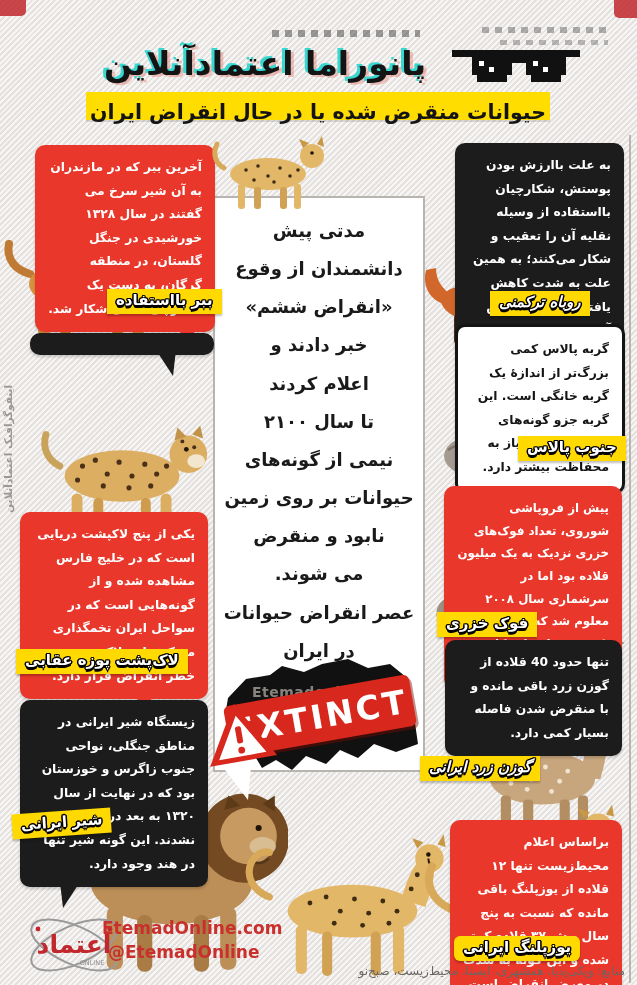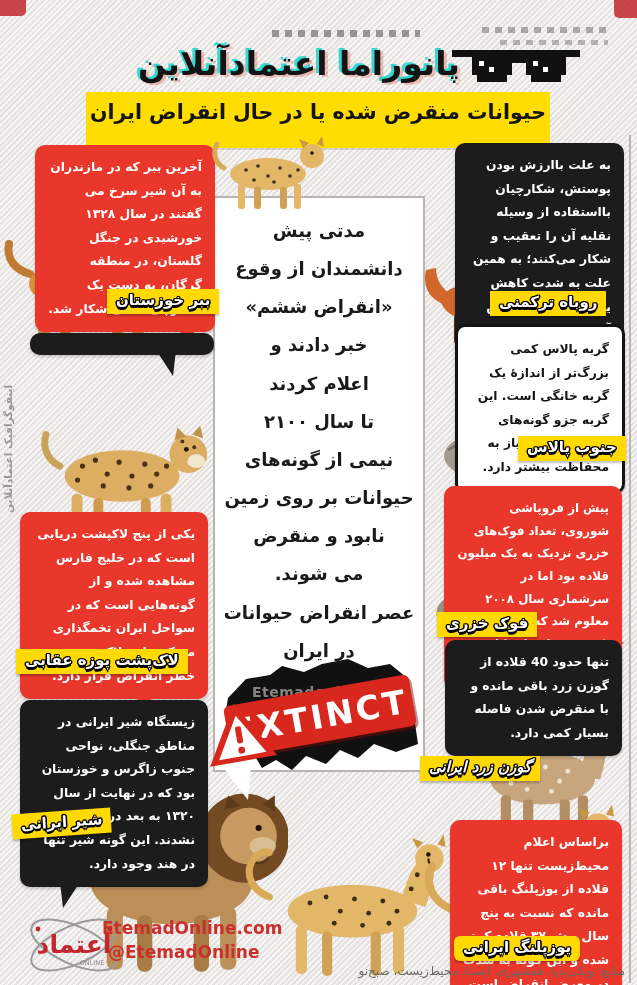--- a/index.html
+++ b/index.html
@@ -6,21 +6,21 @@
   .stage{
     position:relative;width:637px;height:985px;overflow:hidden;
     font-family:"DejaVu Sans",sans-serif;
     background-color:#edeae8;
     background-image:repeating-linear-gradient(135deg,rgba(255,255,255,.55) 0 2px,rgba(208,204,200,.30) 2px 4px);
   }
   .abs{position:absolute;}
   
   .glitch{opacity:.45;background:repeating-linear-gradient(90deg,#2b2b2b 0 7px,transparent 7px 13px);}
   .title{
-    color:#141414;font-size:33px;font-weight:bold;direction:rtl;
+    color:#141414;font-size:33px;font-weight:bold;text-align:center;direction:rtl;
     text-shadow:-3px -2px 0 #38d7d0, 3px 2px 0 rgba(216,57,40,.28);
     letter-spacing:-1px;white-space:nowrap;
   }
   .subtitle-bar{
     background:#ffdd00;color:#141414;font-size:20.5px;font-weight:bold;text-align:center;
     direction:rtl;line-height:40px;white-space:nowrap;box-shadow:0 2px 0 rgba(0,0,0,.12);
   }
   
   .bubble{
     border-radius:10px;padding:11px 13px;color:#fff;font-weight:bold;font-size:12.3px;
@@ -78,21 +78,21 @@
       <rect x="74" y="9" width="40" height="18" fill="#111"></rect>
       <rect x="60" y="9" width="14" height="6" fill="#111"></rect>
       <rect x="25" y="27" width="30" height="7" fill="#111"></rect>
       <rect x="79" y="27" width="30" height="7" fill="#111"></rect>
       <rect x="27" y="13" width="5" height="5" fill="#fff"></rect>
       <rect x="37" y="19" width="5" height="5" fill="#fff"></rect>
       <rect x="81" y="13" width="5" height="5" fill="#fff"></rect>
       <rect x="91" y="19" width="5" height="5" fill="#fff"></rect>
     </svg>
   </div>
-  <div class="abs subtitle-bar" style="left:86px;top:92px;width:464px;height:56px;">حیوانات منقرض شده یا در حال انقراض ایران</div>
+  <div class="abs subtitle-bar" style="left:86px;top:92px;width:464px;height:28px;">حیوانات منقرض شده یا در حال انقراض ایران</div>
 
   <div class="abs animal" style="left:210px;top:126px;width:125px;height:84px;z-index:6;">
     <svg viewBox="0 0 125 84">
       <path d="M14,42 C6,38 2,28 7,18" stroke="#d8a958" stroke-width="5" fill="none" stroke-linecap="round"></path>
       <ellipse cx="58" cy="48" rx="38" ry="16" fill="#e2b768"></ellipse>
       <rect x="28" y="58" width="7" height="25" rx="3" fill="#e2b768"></rect>
       <rect x="44" y="61" width="7" height="22" rx="3" fill="#d2a254"></rect>
       <rect x="70" y="61" width="7" height="22" rx="3" fill="#d2a254"></rect>
       <rect x="84" y="58" width="7" height="25" rx="3" fill="#e2b768"></rect>
       <circle cx="102" cy="30" r="12" fill="#e2b768"></circle>
@@ -168,21 +168,21 @@
           <path d="M116,32 q5,14 1,30"></path>
           <path d="M131,36 q4,12 1,24"></path>
         <path d="M152,20 q6,6 3,12"></path>
       </g>
     </svg>
   </div>
   <div class="abs bubble red" style="left:35px;top:145px;width:154px;">
     <span>آخرین ببر که در مازندران به آن شیر سرخ می گفتند در سال ۱۳۲۸ خورشیدی در جنگل گلستان، در منطقه گرگان، به دست یک شکارچی محلی شکار شد.</span>
     <div class="tail" style="right:20px;bottom:-22px;border-top:24px solid #e9372b;border-left:15px solid transparent;"></div>
   </div>
-  <div class="abs tag" style="left:107px;top:289px;">ببر خوزستان</div>
+  <div class="abs tag" style="left:107px;top:289px;">ببر بااستفاده</div>
 
   <div class="abs animal" style="left:38px;top:418px;width:178px;height:115px;">
     <svg viewBox="0 0 180 115">
       <path d="M22,48 C10,42 4,30 8,16" stroke="#caa35a" stroke-width="7" fill="none" stroke-linecap="round"></path>
       <ellipse cx="85" cy="58" rx="58" ry="26" fill="#dcae62"></ellipse>
       <rect x="34" y="76" width="11" height="34" rx="5" fill="#dcae62"></rect>
       <rect x="56" y="80" width="10" height="30" rx="5" fill="#cf9c4e"></rect>
       <rect x="104" y="80" width="10" height="30" rx="5" fill="#cf9c4e"></rect>
       <rect x="124" y="76" width="11" height="34" rx="5" fill="#dcae62"></rect>
       <circle cx="152" cy="36" r="19" fill="#dcae62"></circle>
@@ -270,21 +270,21 @@
       <polygon points="88,54 84,40 96,48" fill="#b5511b"></polygon>
       <polygon points="100,52 104,38 110,52" fill="#b5511b"></polygon>
       <polygon points="100,74 114,84 96,80" fill="#e8e0d2"></polygon>
       <circle cx="99" cy="64" r="2" fill="#221409"></circle>
     </svg>
   </div>
   <div class="abs bubble black" style="left:455px;top:143px;width:143px;">
     <span>به علت باارزش بودن پوستش، شکارچیان بااستفاده از وسیله نقلیه آن را تعقیب و شکار می‌کنند؛ به همین علت به شدت کاهش یافته و خطر انقراض آن را تهدید می‌کند.</span>
     <div class="tail" style="left:34px;bottom:-24px;border-top:26px solid #1c1c1c;border-right:17px solid transparent;"></div>
   </div>
-  <div class="abs tag" style="left:490px;top:291px;">روباه ترکمنی</div>
+  <div class="abs tag" style="left:490px;top:291px;font-style:italic;">روباه ترکمنی</div>
 
   <div class="abs animal" style="left:438px;top:404px;width:105px;height:78px;">
     <svg viewBox="0 0 105 78">
       <ellipse cx="52" cy="52" rx="46" ry="24" fill="#a39a90"></ellipse>
       <circle cx="52" cy="30" r="22" fill="#ada49a"></circle>
       <polygon points="33,16 36,4 46,12" fill="#8f867c"></polygon>
       <polygon points="58,12 68,4 71,16" fill="#8f867c"></polygon>
       <circle cx="44" cy="28" r="3" fill="#2a2017"></circle>
       <circle cx="60" cy="28" r="3" fill="#2a2017"></circle>
       <path d="M46,38 q6,4 12,0" stroke="#4a4036" stroke-width="2" fill="none"></path>

